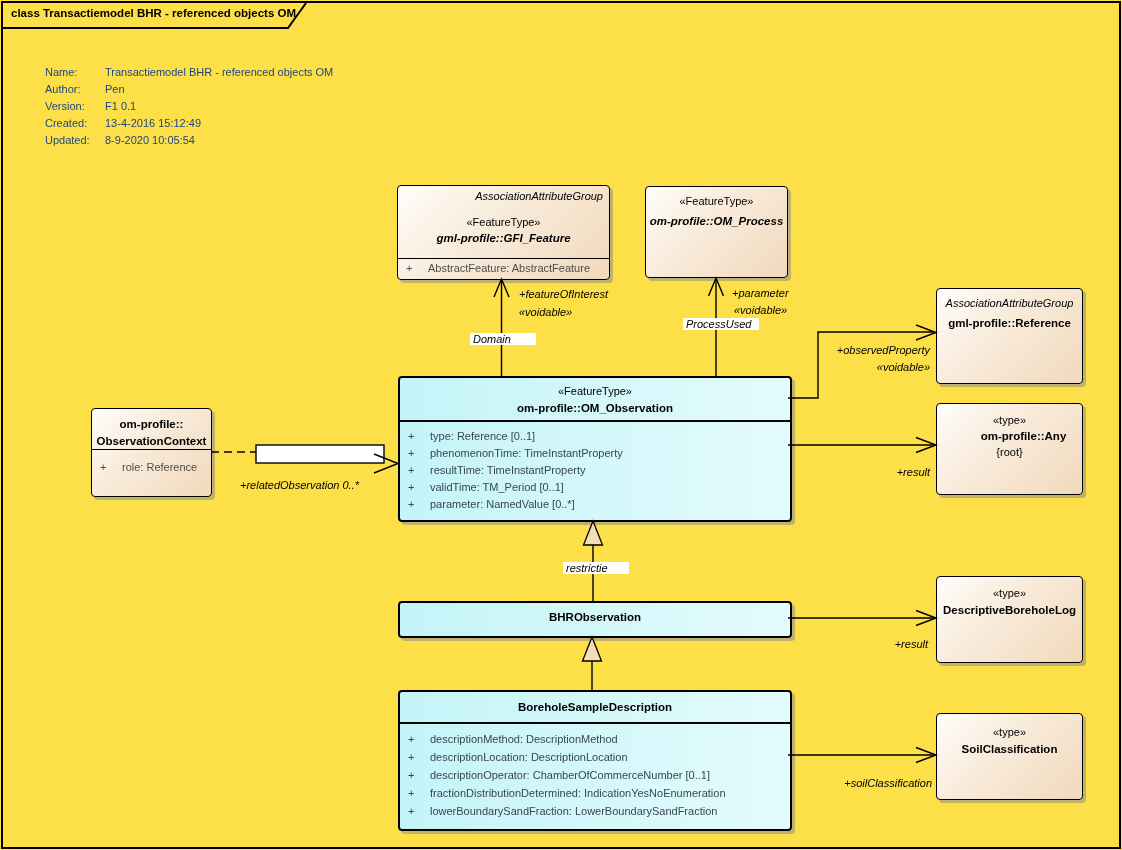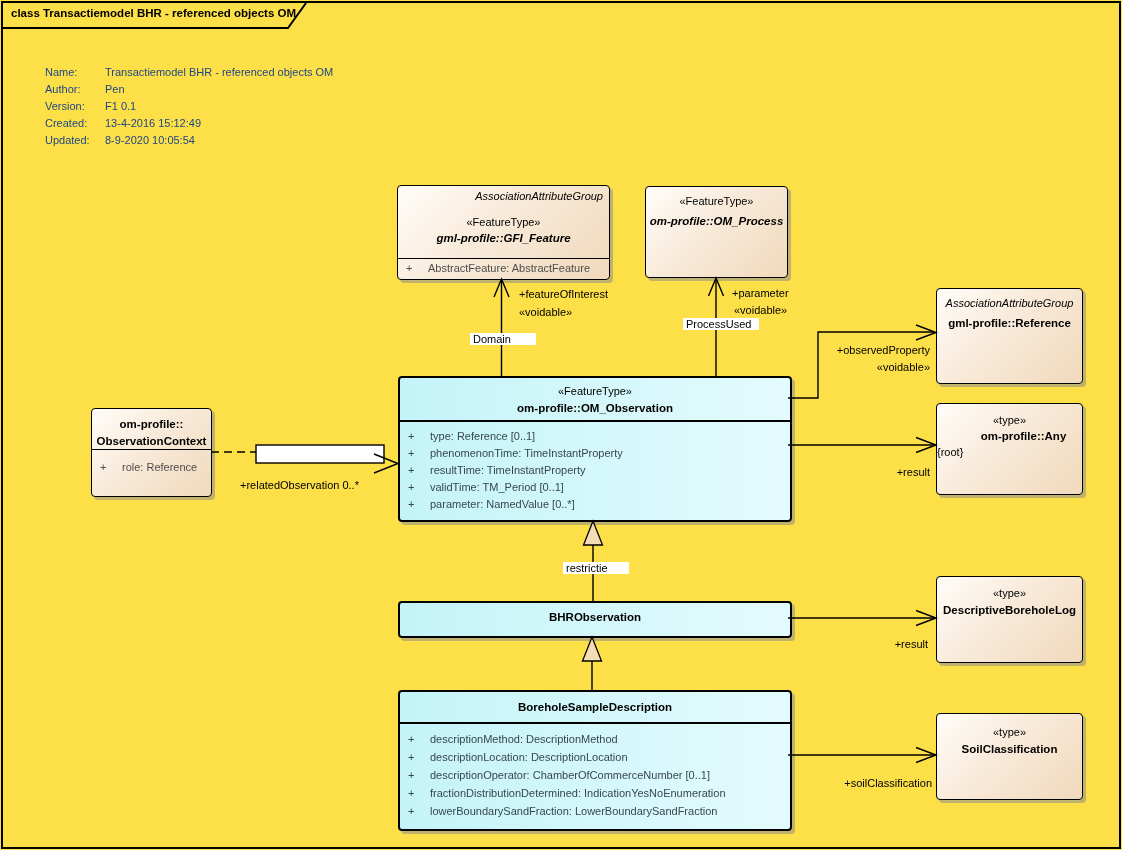--- a/index.html
+++ b/index.html
@@ -19,29 +19,29 @@
   .cls{position:absolute;border:1.5px solid #000;border-radius:4px;z-index:2;
        box-shadow:3px 3px 0 rgba(140,140,140,.55);font-size:11px;color:#000;}
   .cream{background:linear-gradient(135deg,#fffdf9 0%,#f8ead9 45%,#f1d9bc 100%);}
   .cyan{background:linear-gradient(90deg,#c4f4f8 0%,#e4fbfd 100%);border-width:2px;}
   .abs{position:absolute;left:0;right:0;}
   .stereo{text-align:center;}
   .cname{text-align:center;font-weight:bold;font-size:11.5px;white-space:nowrap;}
   .it{font-style:italic;}
   .tagline{text-align:right;font-style:italic;padding-right:6px;white-space:nowrap;}
   .tagline-c{text-align:center;font-style:italic;white-space:nowrap;}
-  .constraint{text-align:left;}
+  .constraint{text-align:center;}
   .attrs{position:absolute;left:0;right:0;bottom:0;border-top:1.5px solid #000;}
   .cyan .attrs{border-top-width:2px;}
   .arow{display:flex;white-space:nowrap;}
   .vis{width:22px;padding-left:8px;flex:none;}
   .cream .arow{color:#4d4d4d;}
   .cyan .arow{color:#37474f;}
 
-  .clabel{position:absolute;font-size:11px;color:#000;white-space:nowrap;z-index:6;}
+  .clabel{position:absolute;font-size:11px;color:#000;white-space:nowrap;z-index:6;font-style:italic;}
   .r{text-align:right;}
   .c{}
   .wbg{background:#ffffff;padding:0 3px;}
 </style>
 </head>
 <body>
 
 <div class="stage">
 
   <div class="frame-border"></div>

